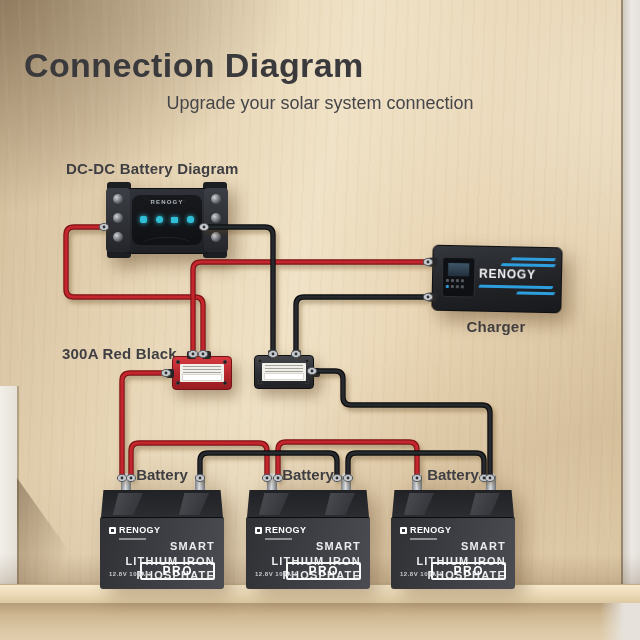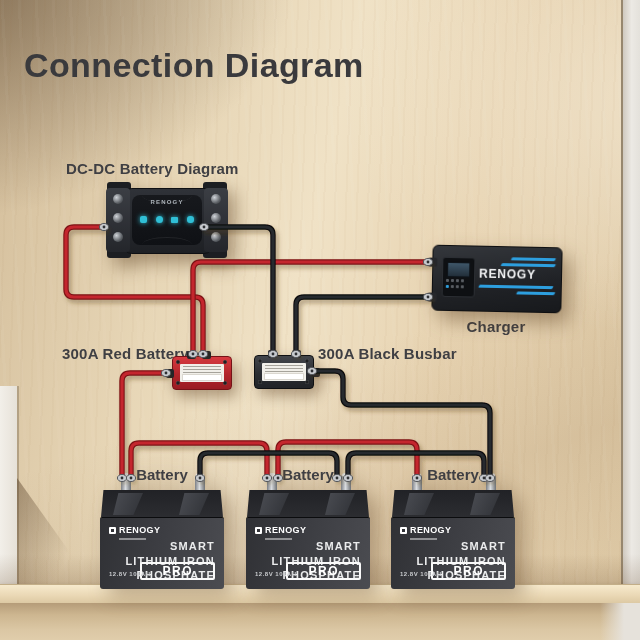--- a/index.html
+++ b/index.html
@@ -133,25 +133,25 @@
   <div class="abs grain"></div>
   <div class="abs wall-right"></div>
   <div class="abs wall-left"></div>
   <div class="abs corner-shadow"></div>
   <div class="abs pre-shelf-shadow"></div>
   <div class="abs shelf"></div>
   <div class="abs under"></div>
   <div class="abs under-right"></div>
 
   <div class="abs title">Connection Diagram</div>
+  <div class="abs subtitle">Upgrade your solar system connection</div>
 
   <div class="abs device-label" id="lbl-dcdc">DC-DC Battery Diagram</div>
   <div class="abs device-label" id="lbl-inverter">Charger</div>
-  <div class="abs device-label" id="lbl-redbus">300A Red Battery</div>
-  <div class="abs device-label" id="lbl-blackbus">300A Black Busbar</div>
+  <div class="abs device-label" id="lbl-redbus">300A Red Black</div>
 
   <div class="abs dcdc">
     <div class="tab" style="left:1px;top:-6px;"></div>
     <div class="tab" style="left:97px;top:-6px;"></div>
     <div class="tab" style="left:1px;top:60px;"></div>
     <div class="tab" style="left:97px;top:60px;"></div>
     <div class="body"></div>
     <div class="flange" style="left:0;">
       <div class="bolt" style="top:6px;"></div>
       <div class="bolt" style="top:25px;"></div>

